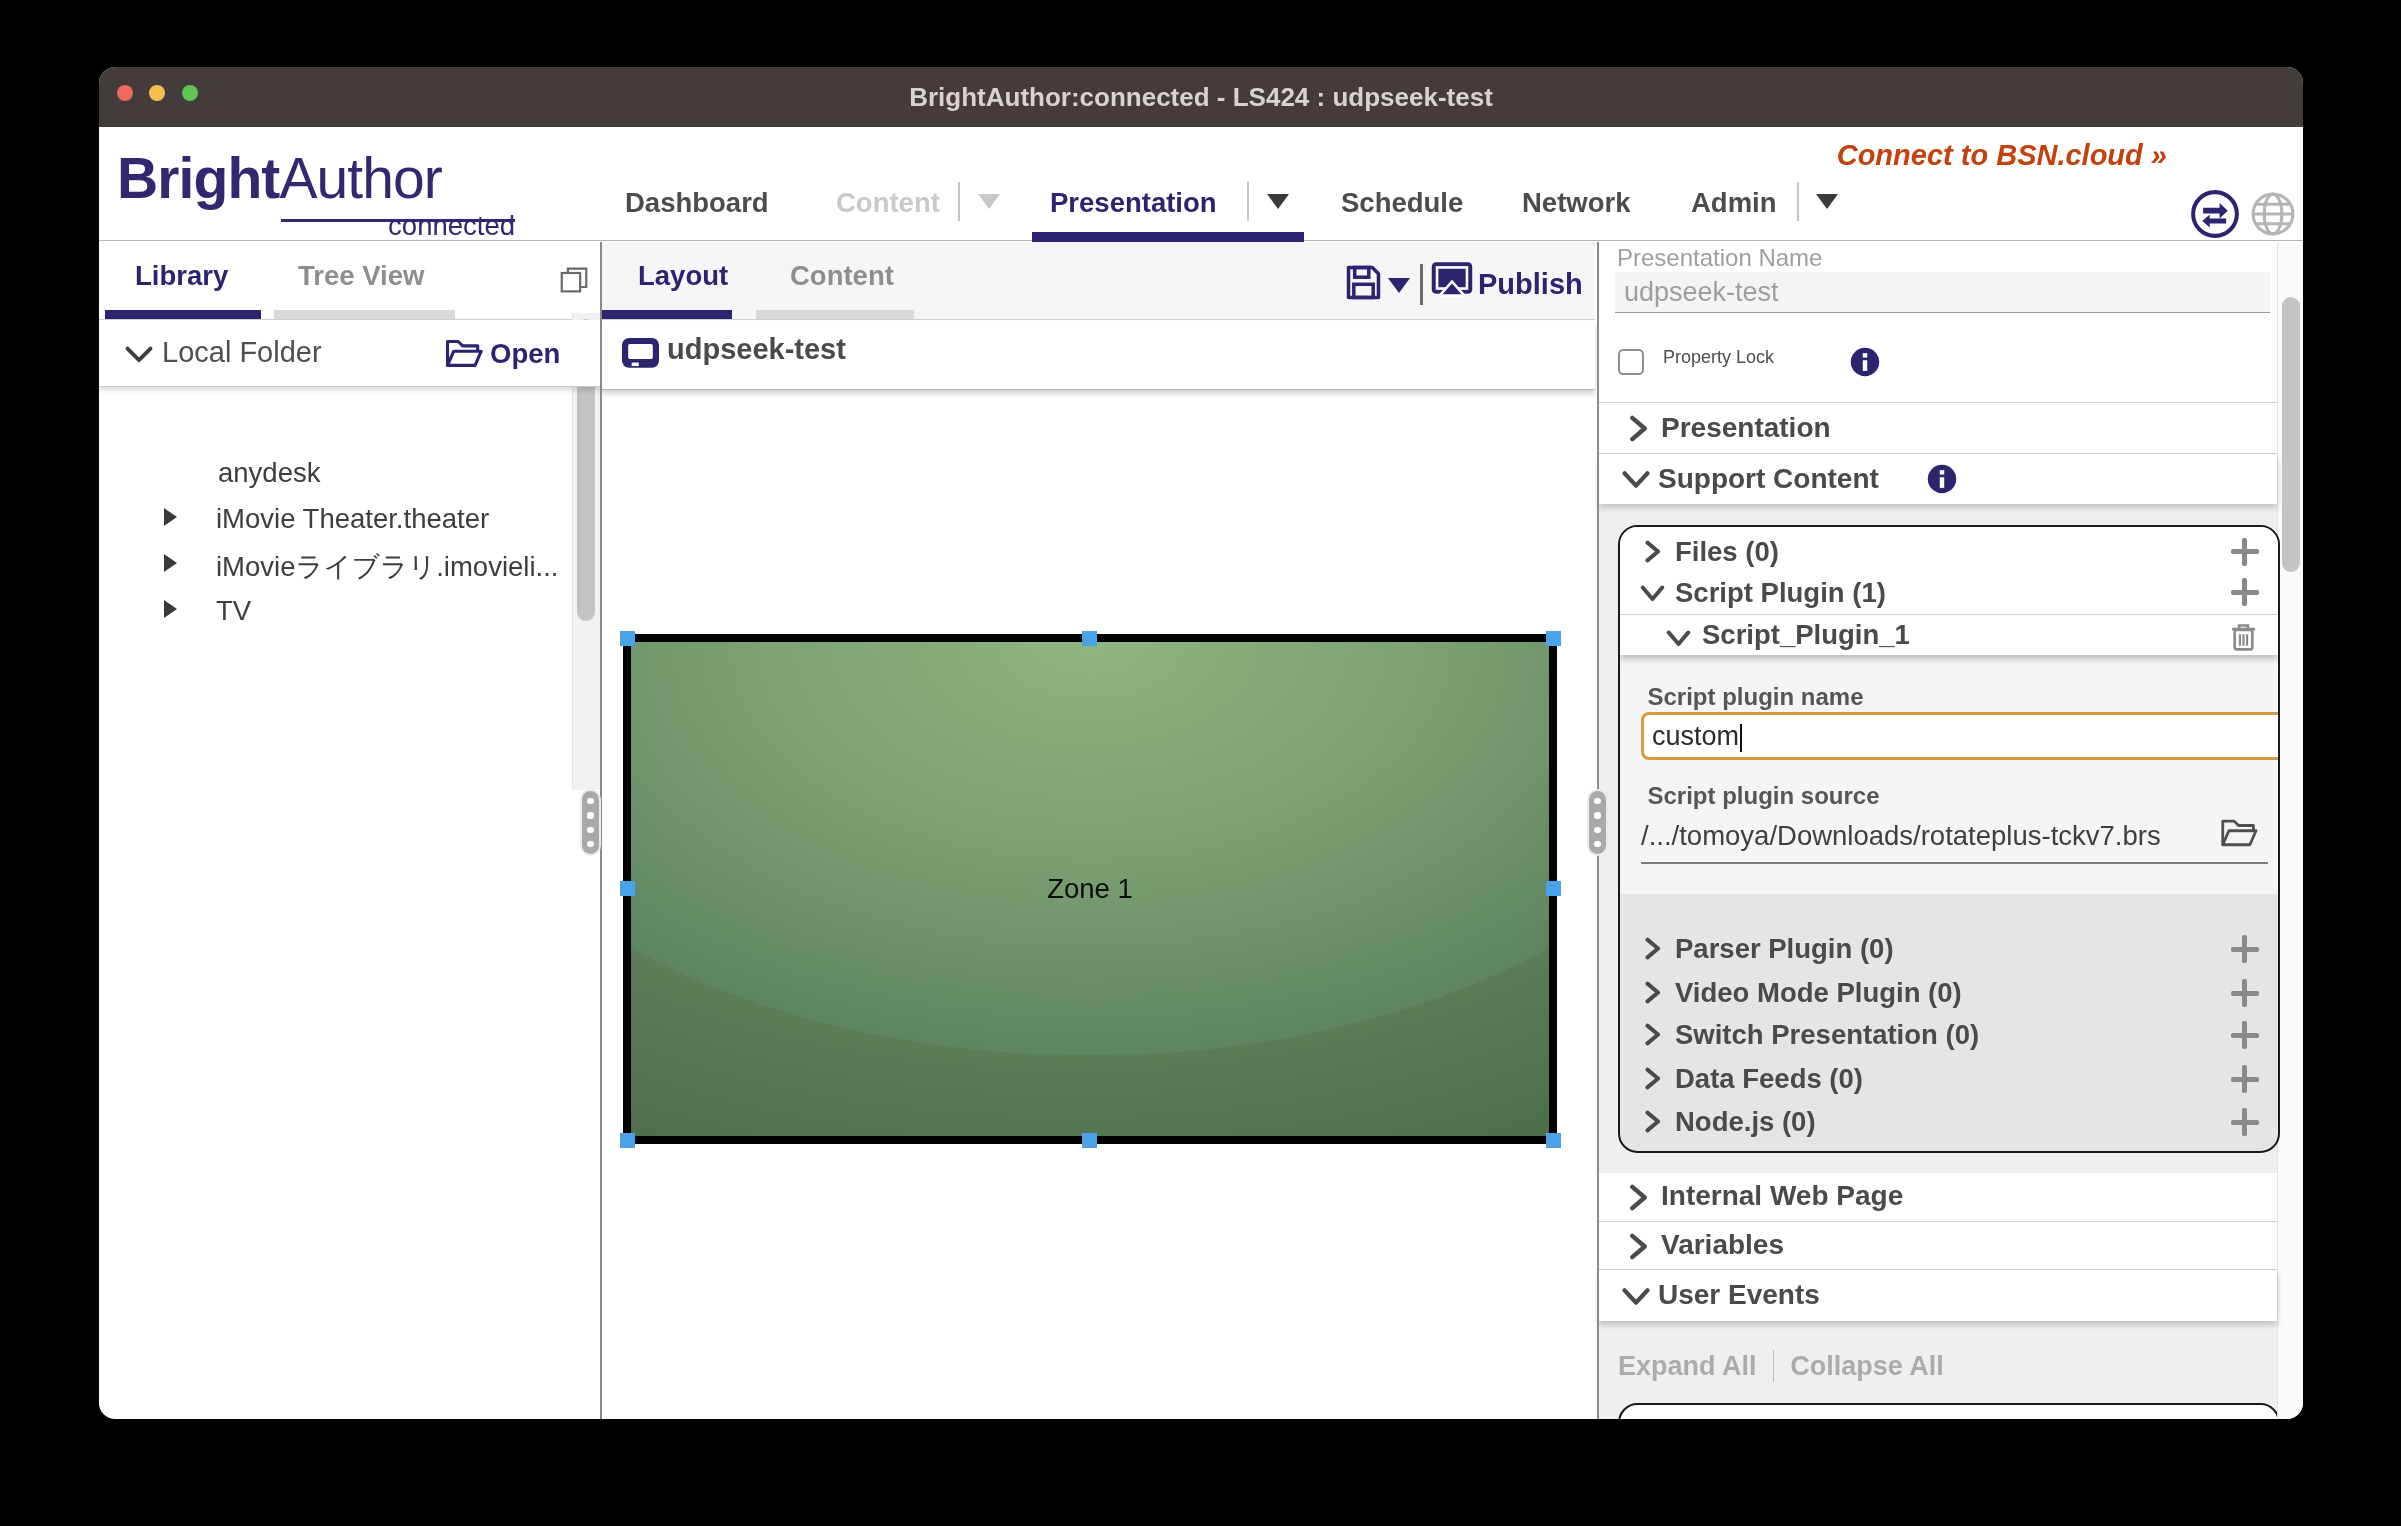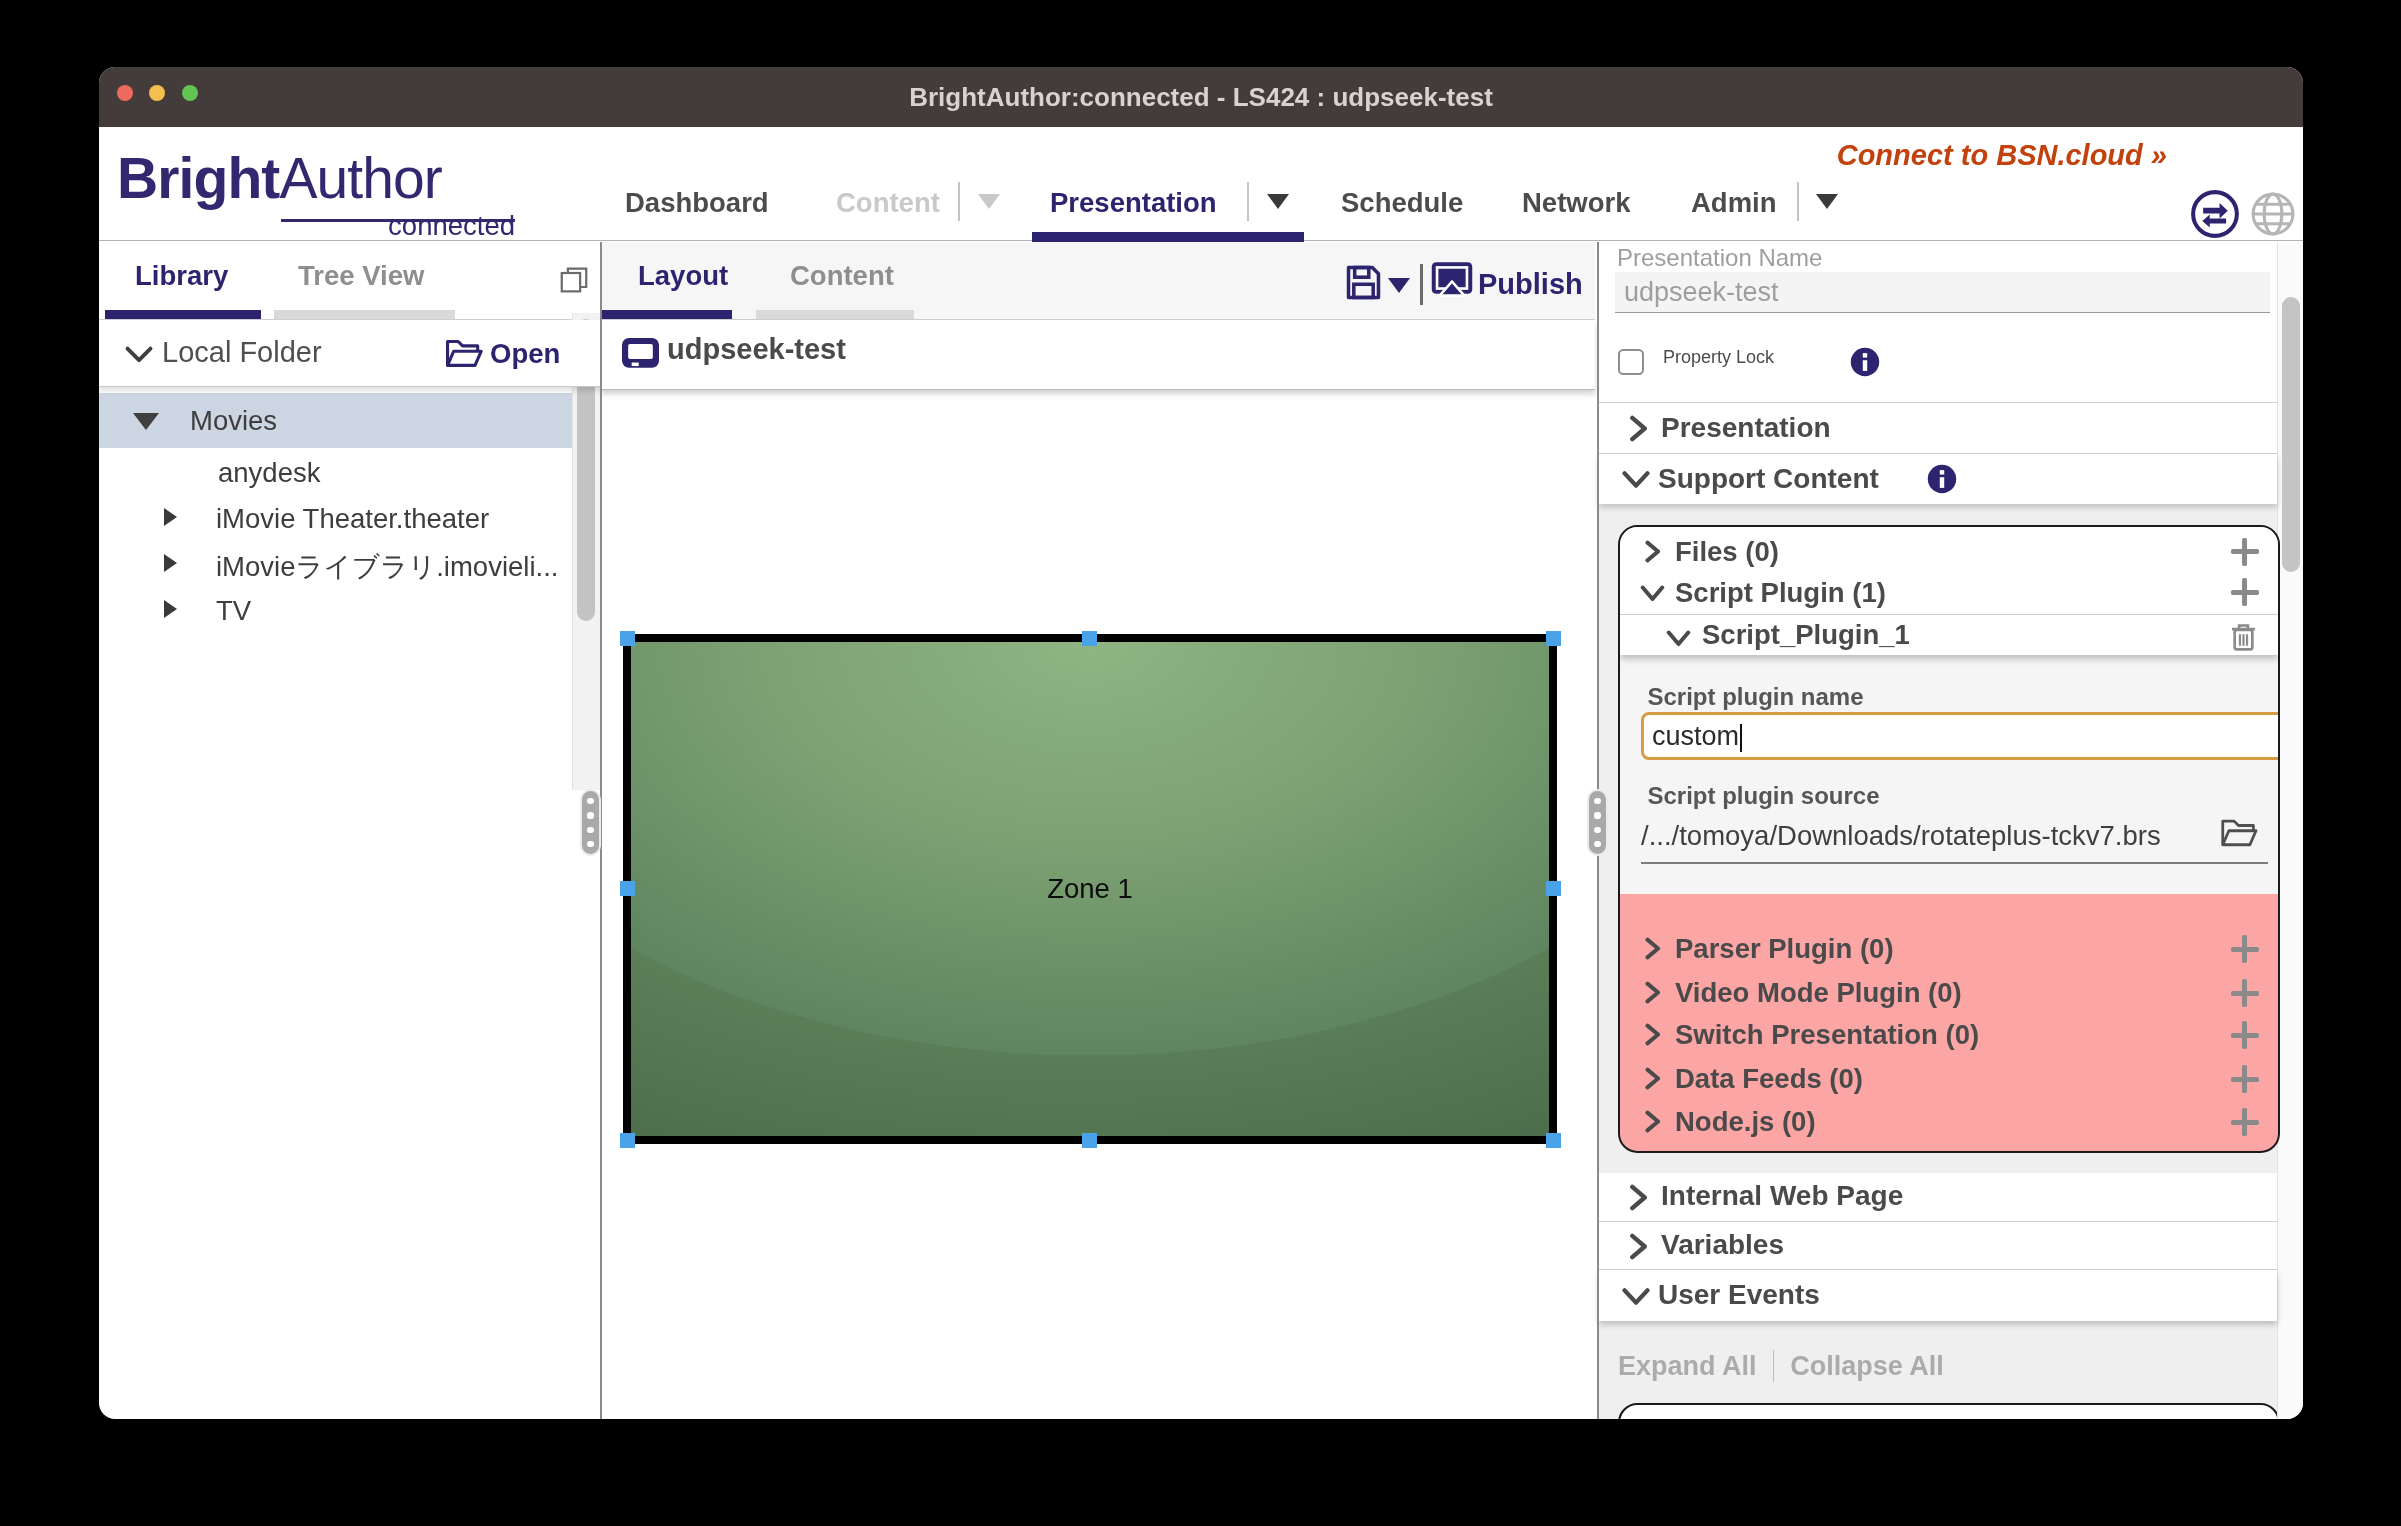--- a/index.html
+++ b/index.html
@@ -83,21 +83,21 @@
   .insp-white-top { position:absolute; left:1500px; top:175px; width:678px; height:262px; background:#fff; }
   .insp-gray { position:absolute; left:1500px; top:437px; width:678px; height:916px; background:#efeff0; }
   .pn-label { position:absolute; left:1518px; top:177px; font-size:24px; color:#9e9e9e; }
   .pn-input { position:absolute; left:1516px; top:205px; width:655px; height:41px; background:#f4f4f5;
     border-bottom:1.8px solid #9a9a9a; font-size:27px; color:#9e9e9e; line-height:41px; padding-left:9px; }
   .checkbox { position:absolute; left:1519px; top:282px; width:26px; height:26px; background:#fff; border:2.2px solid #8e8e8e; border-radius:5.3px; cursor:pointer; }
   .plock-label { position:absolute; left:1564px; top:280px; font-size:18px; color:#4c4c4c; }
   .insp-row-label { position:absolute; font-size:28px; font-weight:700; color:#4a4a4a; white-space:nowrap; }
   .section-row { position:absolute; left:1500px; width:678px; background:#fff; cursor:pointer; }
 
-  .support-box { position:absolute; left:1519px; top:458px; width:662px; height:628px; background:#fca5a5;
+  .support-box { position:absolute; left:1519px; top:458px; width:662px; height:628px; background:#e5e5e5;
     border:2.7px solid #1b1b1b; border-radius:19.5px; overflow:hidden; z-index:2; }
   .sb-row-label { position:absolute; font-size:27.5px; font-weight:700; color:#4a4a4a; white-space:nowrap; }
   .subcard { position:absolute; left:0; top:0; width:100%; height:128px; background:#fff; box-shadow:0 4.4px 7px rgba(0,0,0,.25); z-index:3; }
   .detail-area { position:absolute; left:0; top:128px; width:100%; height:239px; background:#f5f5f6; }
   .small-label { position:absolute; font-size:24px; font-weight:700; color:#565656; }
   .name-input { position:absolute; left:21px; top:185px; width:723px; height:48px; background:#fff;
     border:3.1px solid #d89b43; border-radius:8px; font-size:27px; color:#2b2b2b; line-height:43px; padding-left:8px; }
   .caret-bar { display:inline-block; width:2.2px; height:28px; background:#111; vertical-align:middle; margin-left:0.9px; }
   .source-text { position:absolute; left:21px; top:293px; font-size:27.5px; color:#3f3f3f; white-space:nowrap; }
   .source-rule { position:absolute; left:21px; top:335px; width:627px; height:1.8px; background:#7b7b7b; }
@@ -188,24 +188,20 @@
       <polyline points="4,4 17,17 30,4" fill="none" stroke="#3f3f3f" stroke-width="4.5" stroke-linecap="round" stroke-linejoin="round"></polyline>
     </svg>
     <div class="lf-label">Local Folder</div>
     <svg width="39" height="34" viewBox="0 0 44 38" style="position:absolute; left:345px; top:16px">
       <path d="M4 33 V6 h12 l5 5 h17 v6" fill="none" stroke="#2d2470" stroke-width="3.5" stroke-linejoin="round"></path>
       <path d="M4 33 l7 -16 h31 l-7 16 z" fill="none" stroke="#2d2470" stroke-width="3.5" stroke-linejoin="round"></path>
     </svg>
     <div class="open-label">Open</div>
   </div>
 
-  <div class="tree-row tree-row-selected" style="top:326px; height:55px">
-    <div class="tri-down" style="left:34px; top:19.5px"></div>
-    <div class="tree-label" style="left:91px; top:12.4px">Movies</div>
-  </div>
   <div class="tree-row" style="top:381px">
     <div class="tree-label" style="left:119px; top:9px">anydesk</div>
   </div>
   <div class="tree-row" style="top:427px">
     <div class="tri-right" style="left:65px; top:14px"></div>
     <div class="tree-label" style="left:117px; top:9px">iMovie Theater.theater</div>
   </div>
   <div class="tree-row" style="top:473px">
     <div class="tri-right" style="left:65px; top:14px"></div>
     <div class="tree-label" style="left:117px; top:9px">iMovieライブラリ.imovieli...</div>

